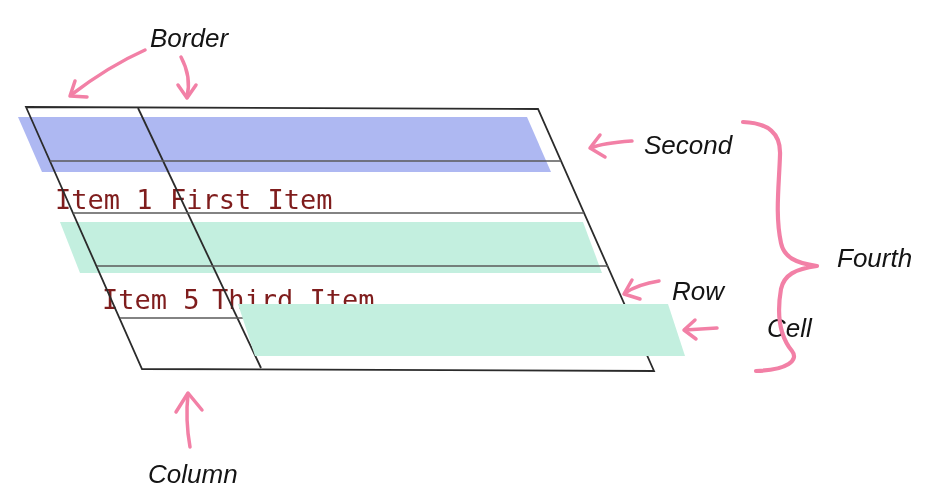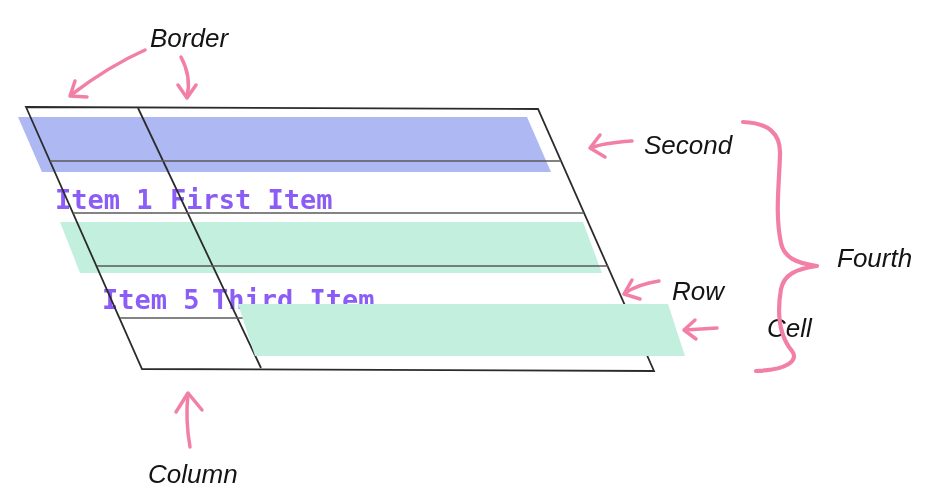--- a/index.html
+++ b/index.html
@@ -26,23 +26,22 @@
   .table-text  { z-index: 2; }
   #layer-over  { z-index: 3; }
   .table-text-top { z-index: 4; }
   .diagram-labels { z-index: 5; }
 
   .cell-text {
     position: absolute;
     font-family: "DejaVu Sans Mono", "Liberation Mono", monospace;
     font-size: 27px;
     line-height: 1.05;
-    color: #8b5cf6;
+    color: #7f1d1d;
     white-space: nowrap;
-    font-weight: bold;
   }
   .cell-text.header-cell { font-weight: bold; color: #3a3a3a; }
 
   .diagram-label {
     position: absolute;
     font-family: "Liberation Sans", sans-serif;
     font-size: 26px;
     line-height: 1.1;
     color: #141414;
     white-space: nowrap;

